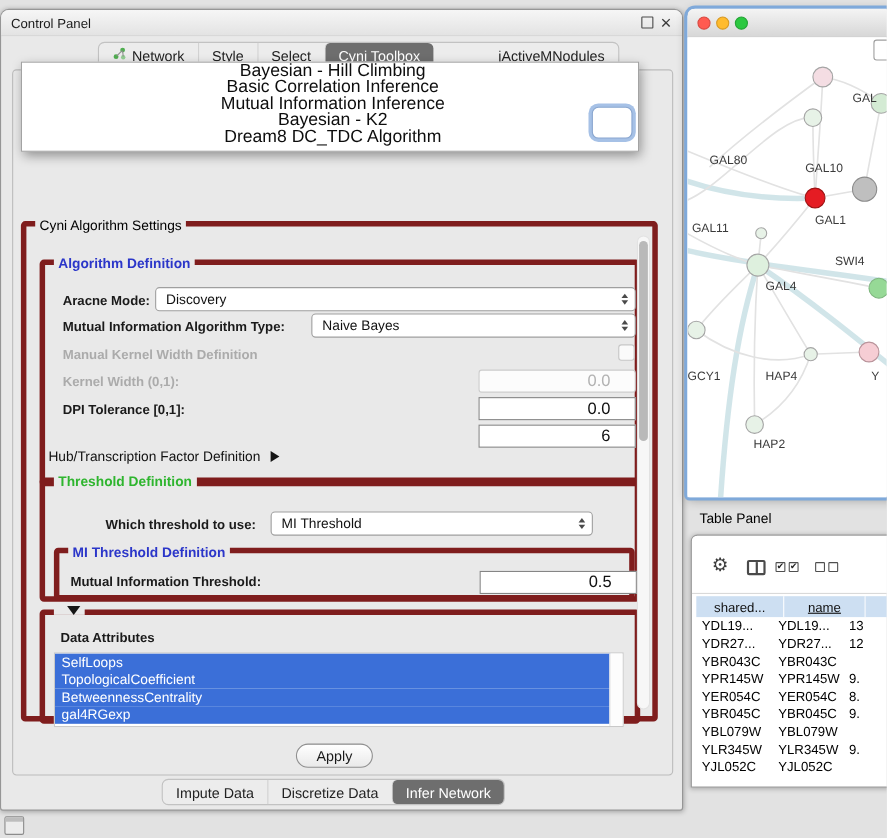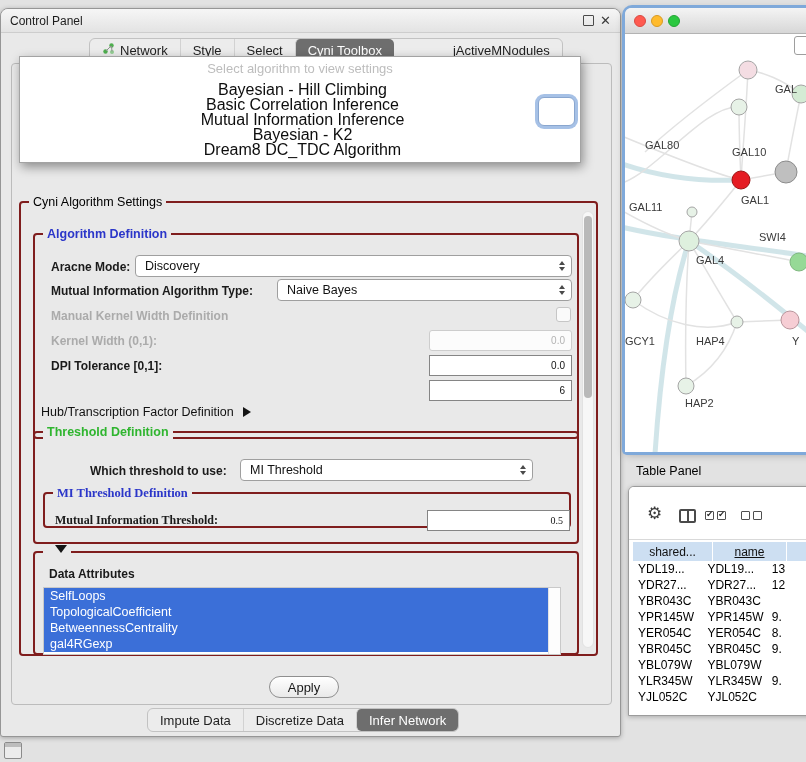--- a/index.html
+++ b/index.html
@@ -37,45 +37,45 @@
   
   #algo-popup{position:absolute;left:18px;top:47px;width:560px;background:#fff;
     border:1px solid #a3a3a3;box-shadow:2px 4px 10px rgba(0,0,0,.4);z-index:40;padding-bottom:5px;}
   #popup-placeholder{font-size:13px;color:#bdbdbd;text-align:center;padding:4px 0 6px;}
   .popup-item{font-size:16px;color:#0d0d0d;height:15px;line-height:15px;padding-left:5px;white-space:nowrap;text-align:center;}
   .popup-item.selected{font-weight:bold;}
   #combo-fragment{position:absolute;left:537px;top:88px;width:35px;height:27px;background:#fff;
     border:1px solid #89a6cf;border-radius:6px;box-shadow:0 0 0 3px rgba(106,152,213,.6);z-index:45;}
 
   
-  .groupbox{position:absolute;border:2px solid #7f1d1d;border-radius:4px;box-sizing:border-box;}
+  .groupbox{position:absolute;border:5px solid #7f1d1d;border-radius:4px;box-sizing:border-box;}
   .gb-title{position:absolute;top:-8px;left:8px;background:#e9e9e9;padding:0 4px;
     font-size:12.5px;white-space:nowrap;}
   .gb-title.blue{color:#2b36c9;font-weight:bold;}
   .gb-title.green{color:#2fb52f;font-weight:bold;}
   .gb-title.boldblack{font-weight:bold;color:#111;display:flex;align-items:center;}
 
   #settings-group{left:18px;top:192px;width:579px;height:455px;}
   #algo-group{left:12px;top:30px;width:546px;height:206px;}
   #threshold-group{left:12px;top:228px;width:546px;height:113px;}
-  #mi-group{left:8px;top:59px;width:528px;height:36px;font-family:Liberation Serif, serif;}
+  #mi-group{left:8px;top:59px;width:528px;height:48px;}
   #sources-group{left:12px;top:348px;width:546px;height:104px;}
 
   .lbl{position:absolute;font-size:12px;font-weight:bold;color:#1a1a1a;height:18px;line-height:18px;white-space:nowrap;}
   .lbl.disabled{color:#ababab;}
 
   .combo{position:absolute;height:22px;background:#fff;border:1px solid #9f9f9f;border-radius:4px;
     font-size:12.5px;color:#111;line-height:20px;padding-left:9px;box-sizing:border-box;}
   .spin{position:absolute;right:6px;top:50%;transform:translateY(-50%);display:flex;flex-direction:column;gap:2px;}
   .spin i{display:block;width:0;height:0;border-left:3.5px solid transparent;border-right:3.5px solid transparent;}
   .spin .u{border-bottom:4px solid #4a4a4a;}
   .spin .dn{border-top:4px solid #4a4a4a;}
 
-  .tfield{position:absolute;height:21px;background:#fff;border:1px solid #858585;font-size:10px;
-    color:#111;text-align:right;padding:0 6px;line-height:19px;box-sizing:border-box;}
+  .tfield{position:absolute;height:21px;background:#fff;border:1px solid #858585;font-size:15px;
+    color:#111;text-align:right;padding:0 22px;line-height:19px;box-sizing:border-box;}
   .tfield.disabled{border:1px solid #cdcdcd;border-radius:3px;color:#b3b3b3;background:#fcfcfc;}
 
   #manual-kernel-checkbox{position:absolute;left:521px;top:72px;width:13px;height:13px;
     border:1px solid #c6c6c6;border-radius:3px;background:#fafafa;}
 
   #hub-row{position:absolute;left:20px;top:200px;height:18px;display:flex;align-items:center;
     font-size:12.5px;color:#111;}
   .tri-right{width:0;height:0;border-top:5px solid transparent;border-bottom:5px solid transparent;
     border-left:8px solid #151515;display:inline-block;margin-left:9px;}
   .tri-down{width:0;height:0;border-left:6px solid transparent;border-right:6px solid transparent;
@@ -263,21 +263,20 @@
         </div>
         <div class="tab">
           <span>Discretize Data</span>
         </div>
         <div class="tab selected">
           <span>Infer Network</span>
         </div>
       </div>
 
     <div id="algo-popup">
-      <div id="popup-placeholder">Select algorithm to view settings</div>
       <div id="popup-items">
           <div class="popup-item">Bayesian - Hill Climbing</div>
           <div class="popup-item">Basic Correlation Inference</div>
           <div class="popup-item">Mutual Information Inference</div>
           <div class="popup-item">Bayesian - K2</div>
           <div class="popup-item">Dream8 DC_TDC Algorithm</div>
         </div>
     </div>
     <div id="combo-fragment"></div>
   </div>

